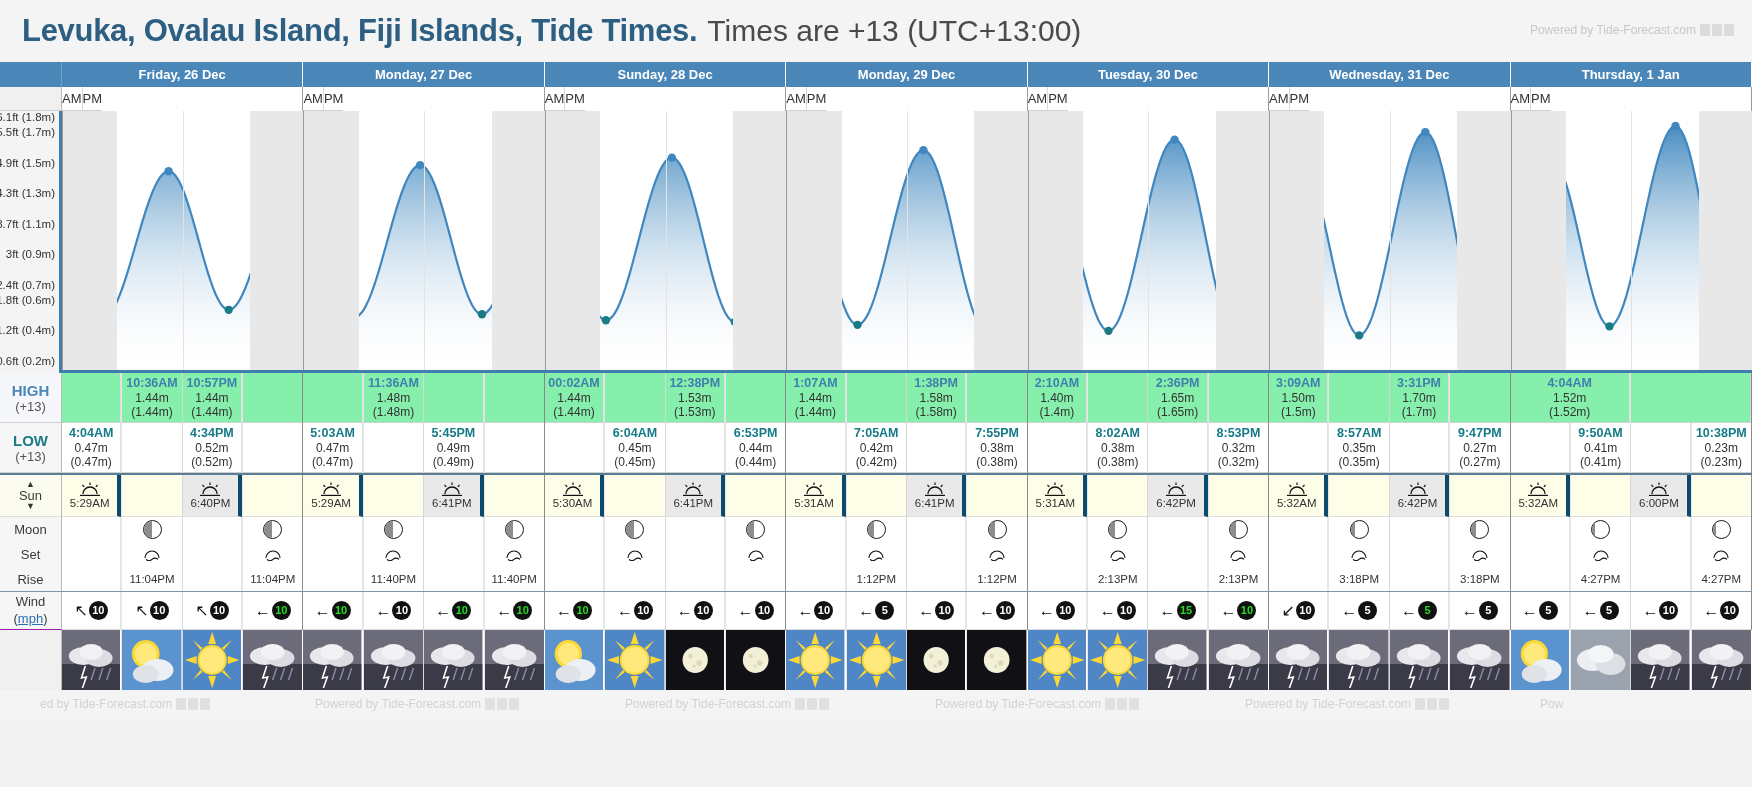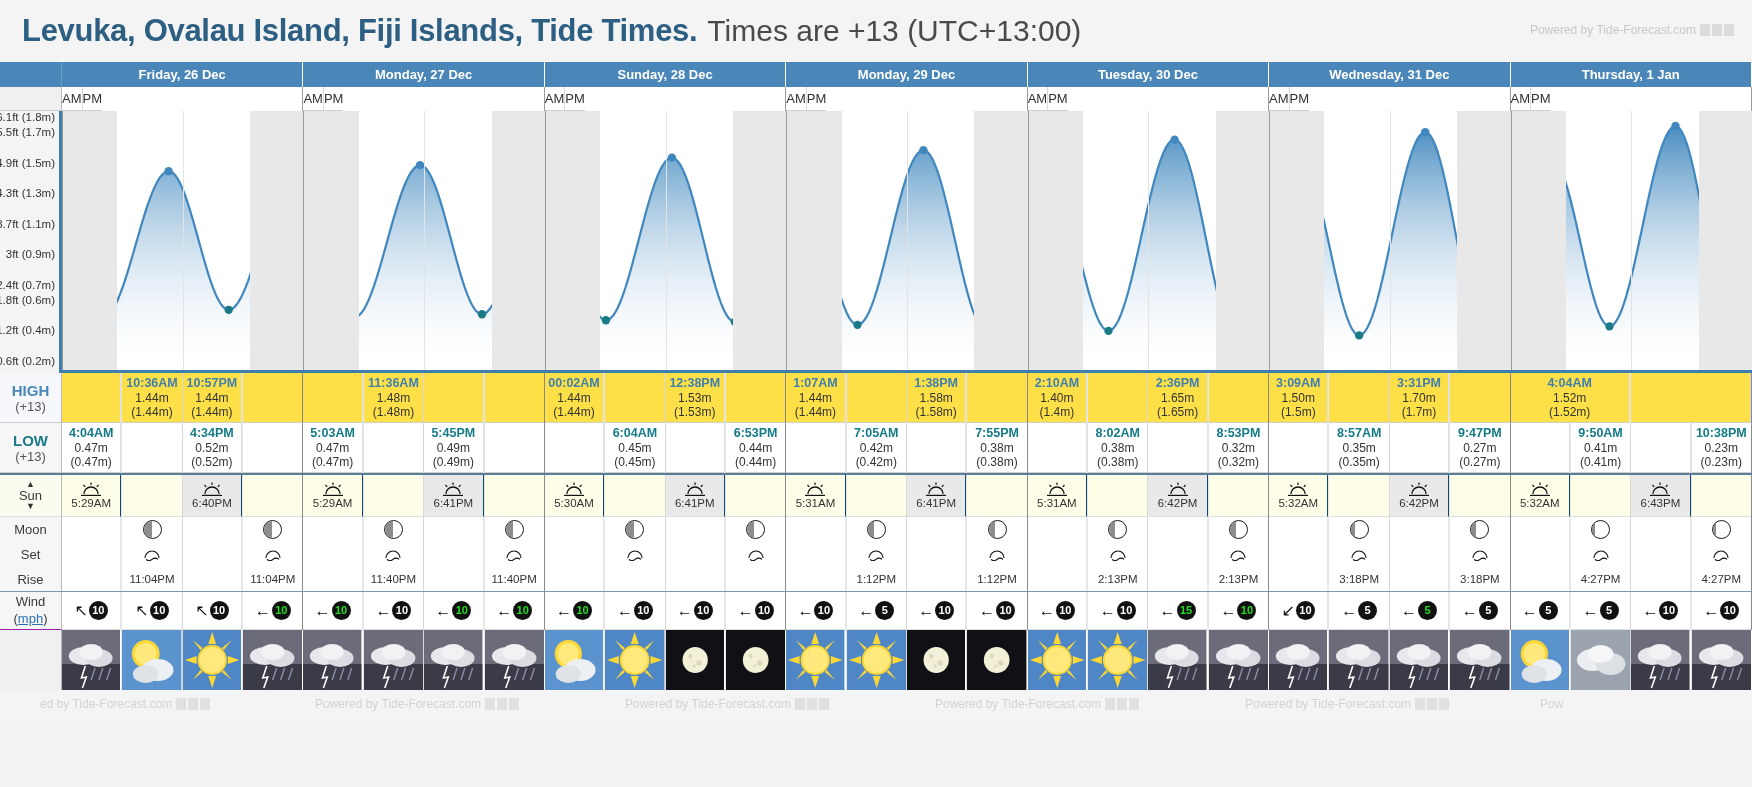--- a/index.html
+++ b/index.html
@@ -75,21 +75,21 @@
   .rl-title { font-size:15px; font-weight:bold; }
   .rl-sub { font-size:13px; color:#555; }
   .high-row .rl-title { color:#4a87b8; }
   .low-row  .rl-title { color:#1a7a86; }
 
   .high-row .day, .low-row .day { border-right:1px solid #8a8a8a; }
   .hl-cell {
     height:50px; display:flex; flex-direction:column; align-items:center; justify-content:center;
     font-size:12px; color:#333; line-height:1.18; border-bottom:1px solid #cfcfcf;
   }
-  .high-row .hl-cell { background:#fde047; }
+  .high-row .hl-cell { background:#86efac; }
   .low-row  .hl-cell { background:#ffffff; }
   .hl-cell.am { border-right:1px solid #e0e0e0; }
   .hl-time { font-weight:bold; font-size:12.5px; }
   .high-row .hl-time { color:#3f7fae; }
   .low-row  .hl-time { color:#147b86; }
   .low-row { border-bottom:2px solid #5a7e98; }
 
   
   .quarters { display:flex; width:100%; height:100%; }
   .q { flex:1 1 0; min-width:0; border-right:1px solid #e6e6e6; height:100%; }
@@ -97,21 +97,21 @@
 
   
   .sun-row { height:42px; }
   .sun-row .rowlabel { background:#fbfbef; border-bottom:1px solid #ddd; }
   .sun-row .day { border-right:1px solid #8a8a8a; }
   .sun-cell {
     height:42px; display:flex; flex-direction:column; align-items:center; justify-content:center;
     font-size:11.5px; color:#333; background:#fdfde8; border-bottom:1px solid #ddd;
   }
   .sun-cell.shade { background:#e9e9e9; }
-  .sun-cell.am { border-right:1px solid #0c4a6e; }
+  .sun-cell.am { border-right:4px solid #0c4a6e; }
   .sun-label { display:flex; flex-direction:column; align-items:center; font-size:13px; line-height:1; }
   .tri-up, .tri-dn { font-size:9px; line-height:1; color:#333; }
 
   
   .moon-row { height:25px; }
   .set-row  { height:25px; }
   .rise-row { height:25px; }
   .moon-row .rowlabel, .set-row .rowlabel, .rise-row .rowlabel { background:#f6f6f6; font-size:13px; }
   .rise-row { border-bottom:1px solid #7e96ab; }
   .moon-row .day, .set-row .day, .rise-row .day { border-right:1px solid #8a8a8a; }
@@ -1059,21 +1059,21 @@
                 <div class="quarters">
                   <div class="q">
                     <div class="sun-cell am shade">
                       <svg width="22" height="15" viewBox="0 0 22 15">
                         <path d="M4 12 a7 7 0 0 1 14 0" fill="none" stroke="#111" stroke-width="1.3"></path>
                         <line x1="1" y1="13.4" x2="21" y2="13.4" stroke="#111" stroke-width="1.2"></line>
                         <line x1="11" y1="0.5" x2="11" y2="3" stroke="#111" stroke-width="1.2"></line>
                         <line x1="3.5" y1="3" x2="5.2" y2="4.8" stroke="#111" stroke-width="1.2"></line>
                         <line x1="18.5" y1="3" x2="16.8" y2="4.8" stroke="#111" stroke-width="1.2"></line>
                       </svg>
-                      <span>6:43PM</span>
+                      <span>6:00PM</span>
                     </div>
                   </div>
                   <div class="q">
                     <div class="sun-cell"></div>
                   </div>
                 </div>
               </div>
             </div>
           </div>
         </div>

